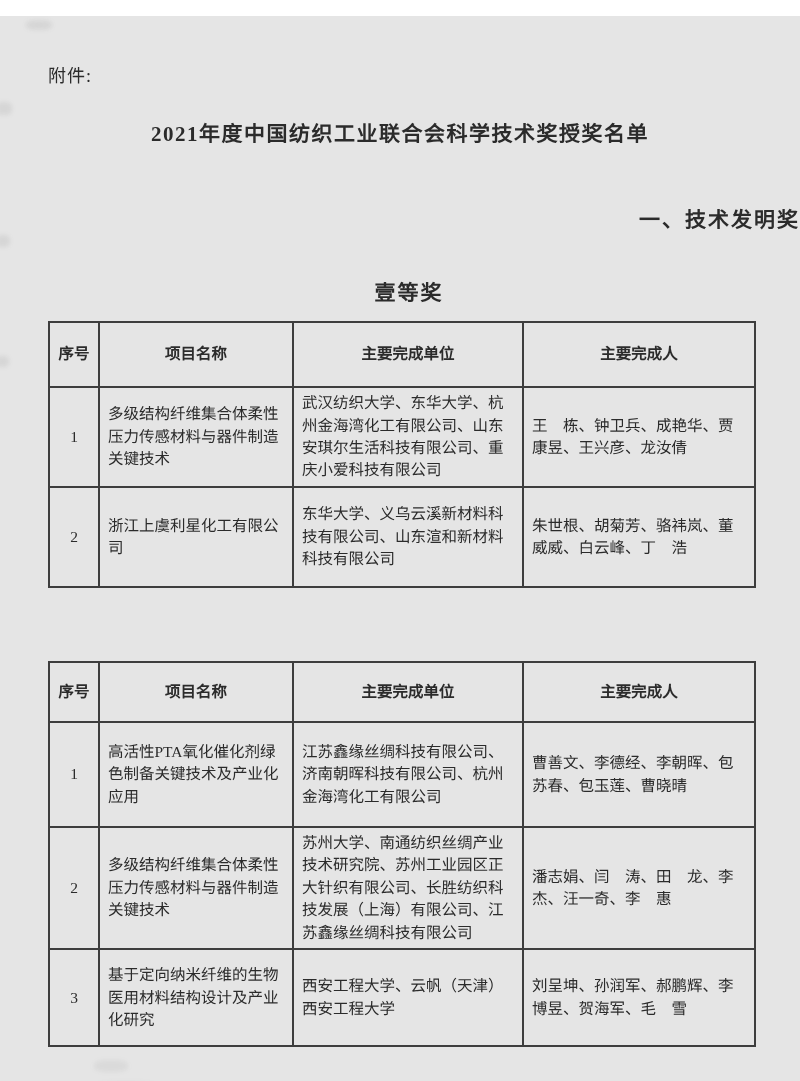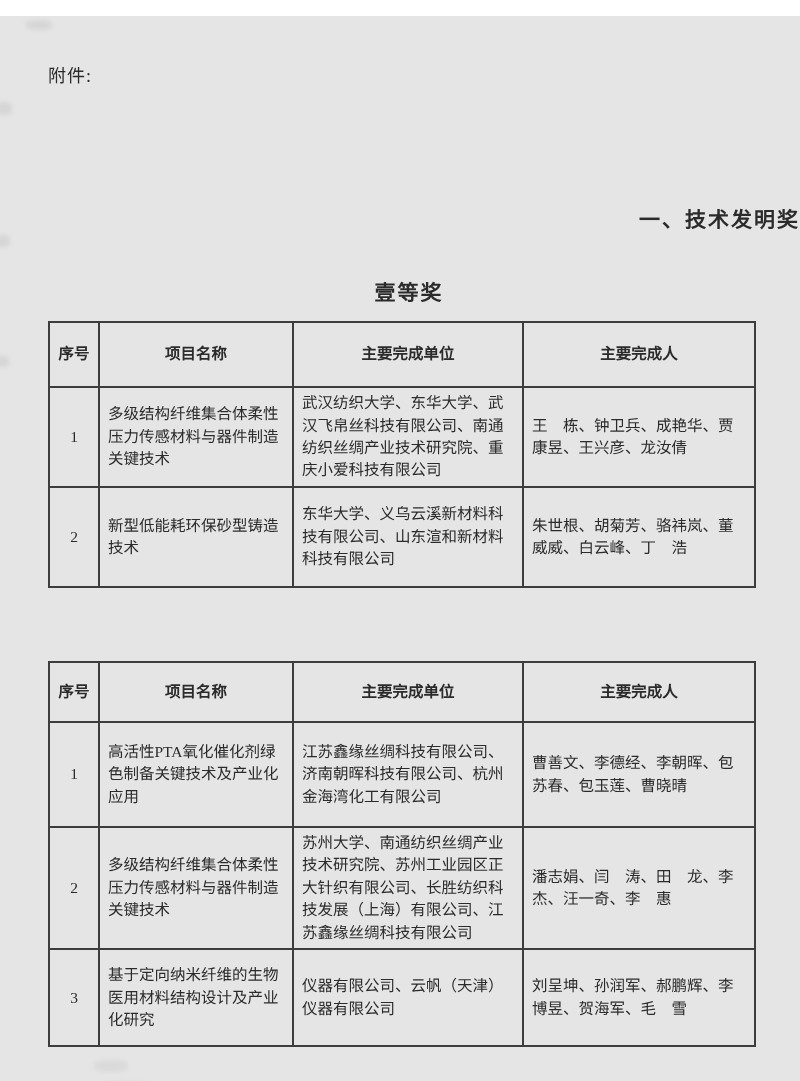--- a/index.html
+++ b/index.html
@@ -118,20 +118,21 @@
 
   <div class="smudge sm1"></div>
   <div class="smudge sm2"></div>
   <div class="smudge sm3"></div>
   <div class="smudge sm4"></div>
   <div class="smudge sm5"></div>
   <div class="smudge sm6"></div>
 
   <div class="attachment">附件:</div>
 
+  <h1 class="main-title">2021年度中国纺织工业联合会科学技术奖授奖名单</h1>
 
   <h2 class="section-title">一、技术发明奖</h2>
 
   <h3 class="prize-title first">壹等奖</h3>
 
   <table class="awards t1">
     <colgroup>
       <col class="w-no">
         <col class="w-project">
         <col class="w-units">
@@ -142,26 +143,26 @@
         <th>序号</th>
         <th>项目名称</th>
         <th>主要完成单位</th>
         <th>主要完成人</th>
       </tr>
     </thead>
     <tbody>
       <tr class="row0">
         <td class="c-no">1</td>
         <td class="c-project">多级结构纤维集合体柔性压力传感材料与器件制造关键技术</td>
-        <td class="c-units">武汉纺织大学、东华大学、武汉飞帛丝科技有限公司、南通纺织丝绸产业技术研究院、重庆小爱科技有限公司</td>
+        <td class="c-units">武汉纺织大学、东华大学、杭州金海湾化工有限公司、山东安琪尔生活科技有限公司、重庆小爱科技有限公司</td>
         <td class="c-people">王　栋、钟卫兵、成艳华、贾康昱、王兴彦、龙汝倩</td>
       </tr>
       <tr class="row1">
         <td class="c-no">2</td>
-        <td class="c-project">新型低能耗环保砂型铸造技术</td>
+        <td class="c-project">浙江上虞利星化工有限公司</td>
         <td class="c-units">东华大学、义乌云溪新材料科技有限公司、山东渲和新材料科技有限公司</td>
         <td class="c-people">朱世根、胡菊芳、骆祎岚、董威威、白云峰、丁　浩</td>
       </tr>
     </tbody>
   </table>
 
 
   <table class="awards t2">
     <colgroup>
       <col class="w-no">
@@ -186,19 +187,19 @@
       </tr>
       <tr class="row1">
         <td class="c-no">2</td>
         <td class="c-project">多级结构纤维集合体柔性压力传感材料与器件制造关键技术</td>
         <td class="c-units">苏州大学、南通纺织丝绸产业技术研究院、苏州工业园区正大针织有限公司、长胜纺织科技发展（上海）有限公司、江苏鑫缘丝绸科技有限公司</td>
         <td class="c-people">潘志娟、闫　涛、田　龙、李　杰、汪一奇、李　惠</td>
       </tr>
       <tr class="row2">
         <td class="c-no">3</td>
         <td class="c-project">基于定向纳米纤维的生物医用材料结构设计及产业化研究</td>
-        <td class="c-units">仪器有限公司、云帆（天津）仪器有限公司</td>
+        <td class="c-units">西安工程大学、云帆（天津）西安工程大学</td>
         <td class="c-people">刘呈坤、孙润军、郝鹏辉、李博昱、贺海军、毛　雪</td>
       </tr>
     </tbody>
   </table>
 
 </div>
 
 </body></html>

